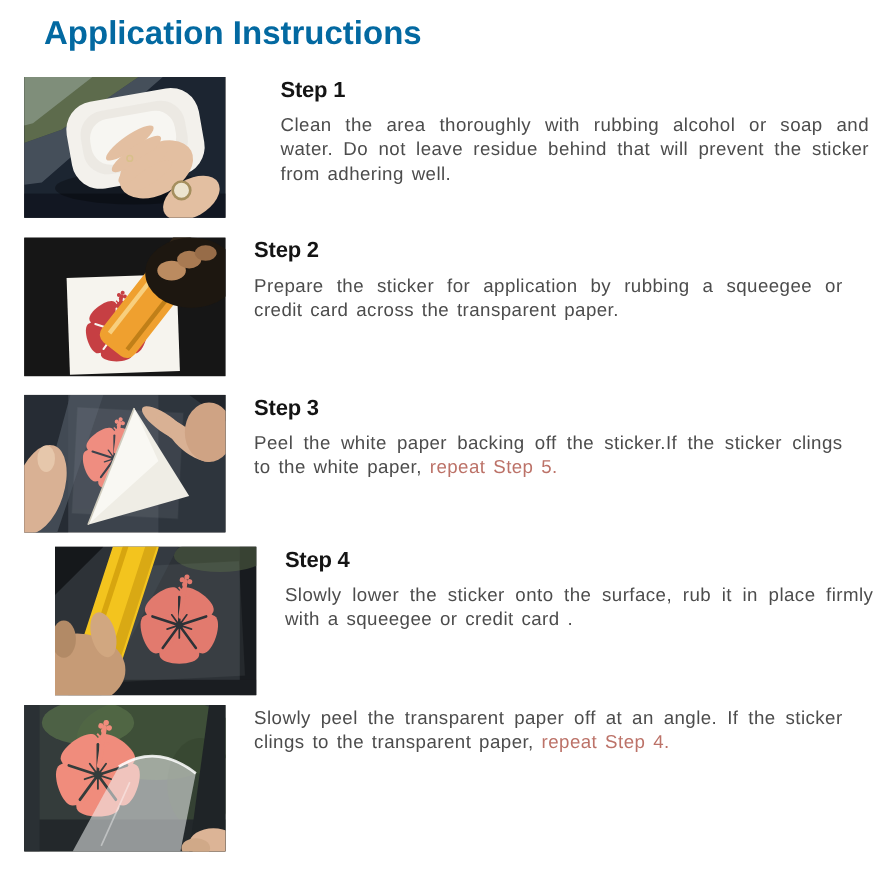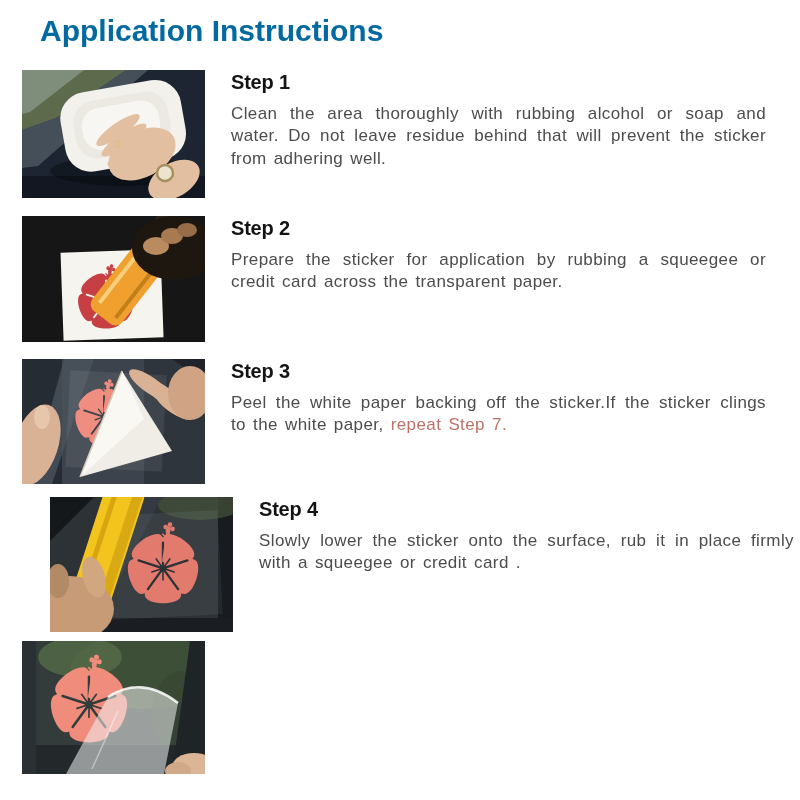--- a/index.html
+++ b/index.html
@@ -6,21 +6,21 @@
   body {
     width:800px; height:800px; background:#ffffff; overflow:hidden;
     font-family:"Liberation Sans","DejaVu Sans",sans-serif;
     -webkit-font-smoothing:antialiased;
   }
   .page-title {
     font-size:30px; font-weight:700; color:#0369a1;
     margin:14px 40px 22px 40px; letter-spacing:0;
   }
   .row { display:flex; align-items:flex-start; margin-left:22px; }
-  .gap18 { margin-bottom:18px; }
+  .gap18 { margin-bottom:18px;gap:24px; }
   .gap17 { margin-bottom:17px; }
   .gap13 { margin-bottom:13px;margin-left:22px; }
   .gap9  { margin-bottom:9px;padding-left:28px; }
   .photo { flex:0 0 183px; display:block; background:#222; }
   .text  { width:535px; margin-left:26px; padding-top:1px; }
   .step-h {
     font-size:20px; font-weight:700; color:#141414;
     margin:0 0 9px 0; letter-spacing:-0.2px;
   }
   .step-p {
@@ -149,21 +149,21 @@
       <ellipse cx="14" cy="86" rx="22" ry="42" transform="rotate(18 14 86)"></ellipse>
       <ellipse cx="20" cy="58" rx="8" ry="12" fill="#e6c7ab"></ellipse>
       <ellipse cx="128" cy="26" rx="25" ry="8" transform="rotate(35 128 26)"></ellipse>
       <ellipse cx="141" cy="35" rx="25" ry="8" transform="rotate(35 141 35)"></ellipse>
       <ellipse cx="152" cy="46" rx="23" ry="8" transform="rotate(35 152 46)"></ellipse>
       <ellipse cx="168" cy="34" rx="22" ry="27" fill="#cfa384"></ellipse>
     </g>
   </svg>
   <div class="text">
     <div class="step-h">Step 3</div>
-    <p class="step-p"><span>Peel the white paper backing off the sticker.If the sticker clings to the white paper, </span><span class="hl">repeat Step 7.</span></p>
+    <p class="step-p"><span>Peel the white paper backing off the sticker.If the sticker clings to the white paper, </span><span class="hl">repeat Step 5.</span></p>
   </div>
 </div>
 
 <div class="row gap9">
   <svg class="photo" width="183" height="135" viewBox="0 0 183 135" preserveAspectRatio="none" aria-label="squeegee-pressing-sticker-onto-window">
     <rect width="183" height="135" fill="#2d3237"></rect>
     <polygon points="0,0 44,0 0,44" fill="#15181b"></polygon>
     <rect x="168" width="15" height="135" fill="#181b1f"></rect>
     <rect y="121" width="183" height="14" fill="#1a1d21"></rect>
     <ellipse cx="150" cy="8" rx="42" ry="15" fill="#46523c" opacity="0.7"></ellipse>
@@ -203,14 +203,15 @@
       <path d="M44,133 L86,56 Q120,34 156,62 L142,133 Z" fill="#f0f3f2" fill-opacity="0.55"></path>
       <path d="M86,56 Q120,34 156,62" fill="none" stroke="#ffffff" stroke-opacity="0.85" stroke-width="2.5"></path>
       <line x1="96" y1="70" x2="70" y2="128" stroke="#ffffff" stroke-opacity="0.4" stroke-width="1.5"></line>
     </g>
     <g fill="#dcb496">
       <ellipse cx="172" cy="126" rx="22" ry="14"></ellipse>
       <ellipse cx="156" cy="130" rx="13" ry="9" fill="#d0a988"></ellipse>
     </g>
   </svg>
   <div class="text">
+    <p class="step-p"><span>Slowly peel the transparent paper off at an angle. If the sticker clings to the transparent paper, </span><span class="hl">repeat Step 4.</span></p>
   </div>
 </div>
 
 </body></html>

